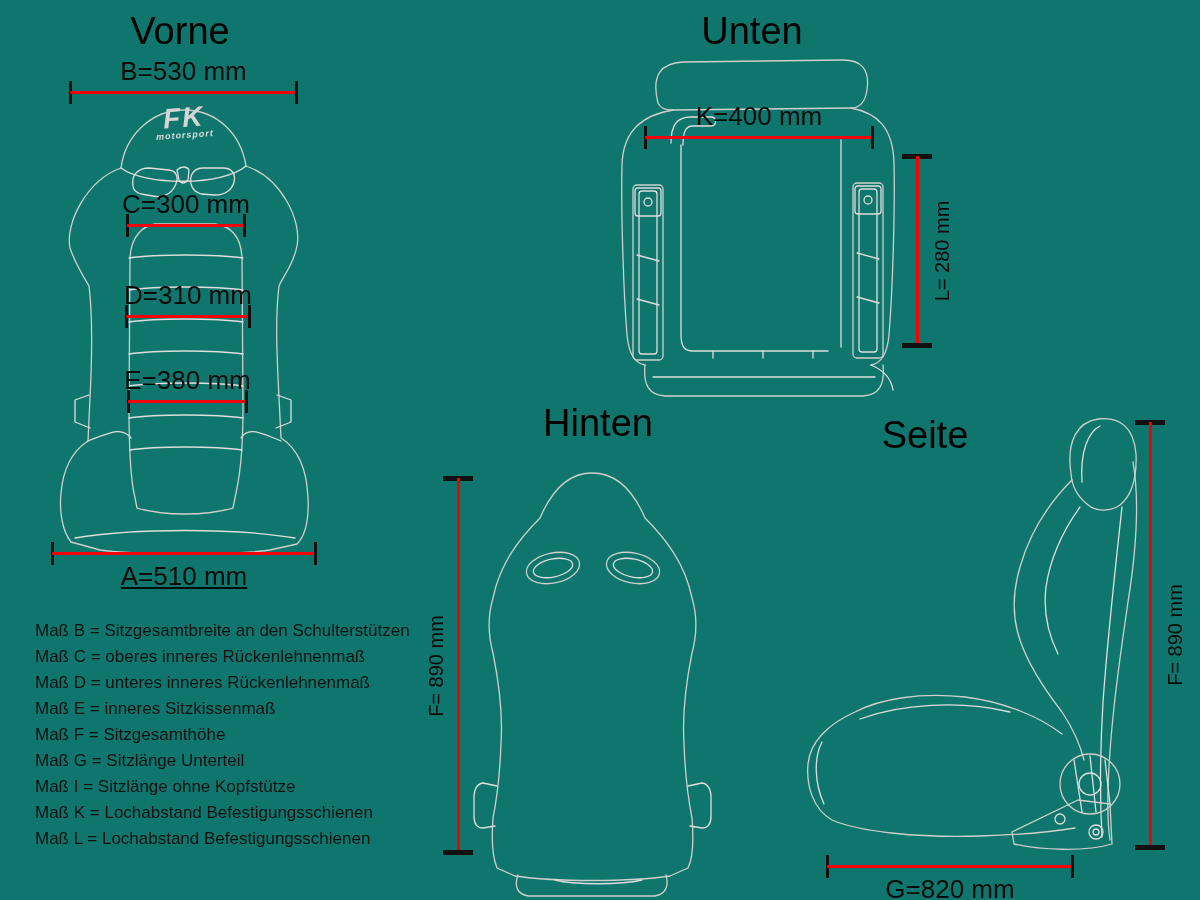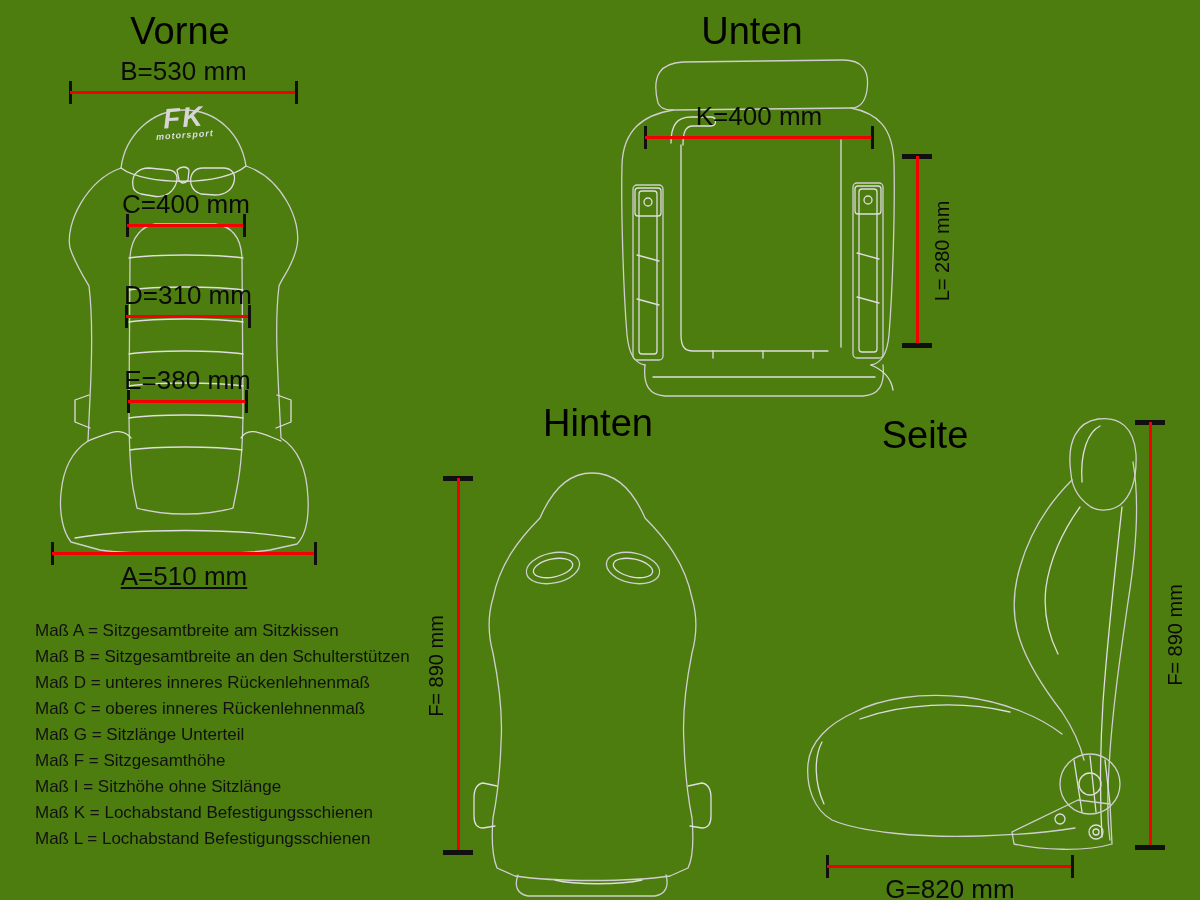--- a/index.html
+++ b/index.html
@@ -2,21 +2,21 @@
 <html><head>
 <meta charset="utf-8">
 <style>
   :root{
     --red:#f40000;
     --ink:#0a0a0a;
     --draw:#cfcfcf;
   }
   html,body{margin:0;padding:0;background:#fff;}
   body{font-family:"Liberation Sans", sans-serif;color:var(--ink);}
-  .canvas{position:relative;width:1200px;height:900px;background:#4d7c0f;overflow:hidden;}
+  .canvas{position:relative;width:1200px;height:900px;background:#0f766e;overflow:hidden;}
 
   
   .view-title{
     position:absolute;font-size:38px;line-height:1;color:#000;
     white-space:nowrap;transform:translateX(-50%);
   }
 
   
   .hdim{position:absolute;height:0;}
   .hline{position:absolute;left:0;right:0;top:-1px;height:3px;background:var(--red);}
@@ -194,21 +194,21 @@
     <div class="htick l"></div>
     <div class="hline"></div>
     <div class="htick r"></div>
     <span class="hlabel above">B=530 mm</span>
   </div>
 
   <div class="hdim" style="left:127px;top:225px;width:118px;">
     <div class="htick l"></div>
     <div class="hline"></div>
     <div class="htick r"></div>
-    <span class="hlabel above">C=400 mm</span>
+    <span class="hlabel above">C=300 mm</span>
   </div>
 
   <div class="hdim" style="left:126px;top:316px;width:124px;">
     <div class="htick l"></div>
     <div class="hline"></div>
     <div class="htick r"></div>
     <span class="hlabel above">D=310 mm</span>
   </div>
 
   <div class="hdim" style="left:128px;top:401px;width:119px;">
@@ -254,24 +254,24 @@
   </div>
 
   <div class="hdim" style="left:827px;top:866px;width:246px;">
     <div class="htick l"></div>
     <div class="hline"></div>
     <div class="htick r"></div>
     <span class="hlabel below">G=820 mm</span>
   </div>
 
   <div class="legend">
-    <div class="legend-item">Maß A = Sitzgesamtbreite am Sitzkissen</div>
     <div class="legend-item">Maß B = Sitzgesamtbreite an den Schulterstützen</div>
+    <div class="legend-item">Maß C = oberes inneres Rückenlehnenmaß</div>
     <div class="legend-item">Maß D = unteres inneres Rückenlehnenmaß</div>
-    <div class="legend-item">Maß C = oberes inneres Rückenlehnenmaß</div>
+    <div class="legend-item">Maß E = inneres Sitzkissenmaß</div>
+    <div class="legend-item">Maß F = Sitzgesamthöhe</div>
     <div class="legend-item">Maß G = Sitzlänge Unterteil</div>
-    <div class="legend-item">Maß F = Sitzgesamthöhe</div>
-    <div class="legend-item">Maß I = Sitzhöhe ohne Sitzlänge</div>
+    <div class="legend-item">Maß I = Sitzlänge ohne Kopfstütze</div>
     <div class="legend-item">Maß K = Lochabstand Befestigungsschienen</div>
     <div class="legend-item">Maß L = Lochabstand Befestigungsschienen</div>
   </div>
 
 </div>
 
 </body></html>

